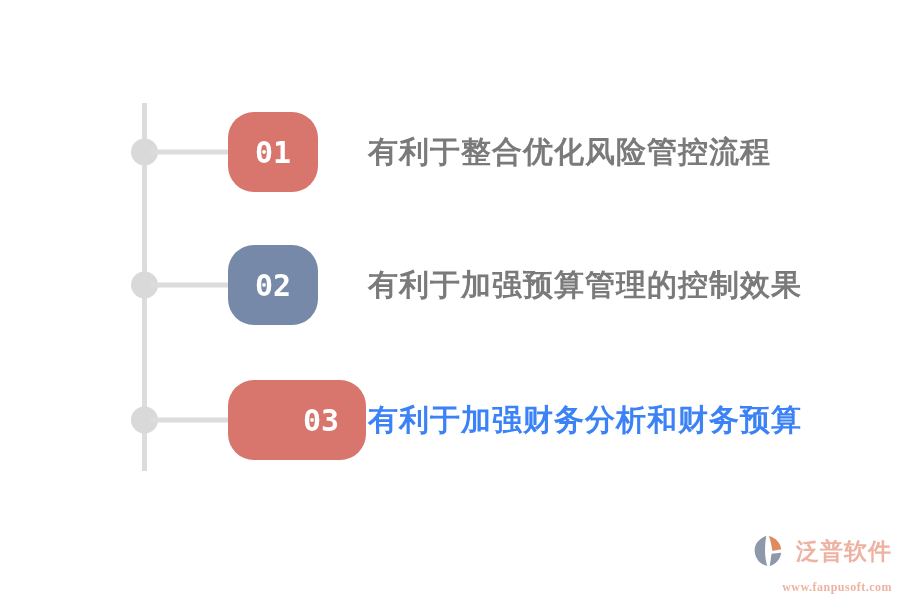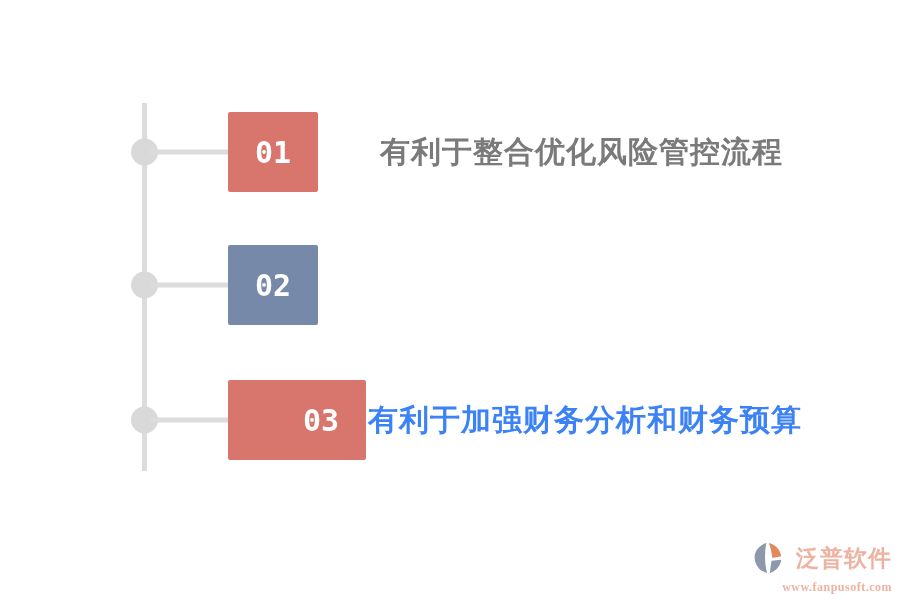--- a/index.html
+++ b/index.html
@@ -33,21 +33,21 @@
   .connector {
     position: absolute;
     left: 150px; top: 50%;
     width: 80px; height: 5px;
     transform: translateY(-50%);
   }
   .badge {
     position: absolute;
     left: 228px; top: 0;
     width: 90px; height: 80px;
-    border-radius: 2px;
+    border-radius: 26px;
     display: flex;
     align-items: center;
     justify-content: center;
   }
   .badge .num {
     color: #ffffff;
     font-family: "DejaVu Sans Mono", monospace;
     font-weight: bold;
     font-size: 30px;
   }
@@ -74,44 +74,45 @@
     font-size: 23px;
     font-weight: bold;
     letter-spacing: 1px;
     line-height: 1;
   }
   .wm-url {
     font-family: "Liberation Serif", serif;
     font-weight: bold;
     font-size: 12px;
     letter-spacing: 0.5px;
-    margin-top: 6px;
+    margin-top: 13px;
     line-height: 1;
   }
 </style>
 </head>
 <body>
 
 <div class="vline" style="background-color: rgb(220, 220, 220);"></div>
 
 <div class="row row-1">
   <span class="dot" style="background-color: rgb(217, 217, 217);"></span>
   <span class="connector" style="background-color: rgb(220, 220, 220);"></span>
   <div class="badge" style="background-color: rgb(216, 118, 109);">
     <span class="num">01</span>
   </div>
-  <div class="label" style="color: rgb(122, 122, 122); margin-left: 12px;">有利于整合优化风险管控流程</div>
+  <div class="label" style="color: rgb(122, 122, 122);">有利于整合优化风险管控流程</div>
 </div>
 
 <div class="row row-2">
   <span class="dot" style="background-color: rgb(217, 217, 217);"></span>
   <span class="connector" style="background-color: rgb(220, 220, 220);"></span>
   <div class="badge" style="background-color: rgb(118, 137, 169); align-items: center;">
     <span class="num">02</span>
   </div>
+  <div class="label" style="color: rgb(122, 122, 122);">有利于加强预算管理的控制效果</div>
 </div>
 
 <div class="row row-3">
   <span class="dot" style="background-color: rgb(217, 217, 217);"></span>
   <span class="connector" style="background-color: rgb(220, 220, 220);"></span>
   <div class="badge" style="background-color: rgb(216, 118, 109); padding-left: 48px;">
     <span class="num">03</span>
   </div>
   <div class="label" style="color: #3b82f6;">有利于加强财务分析和财务预算</div>
 </div>

